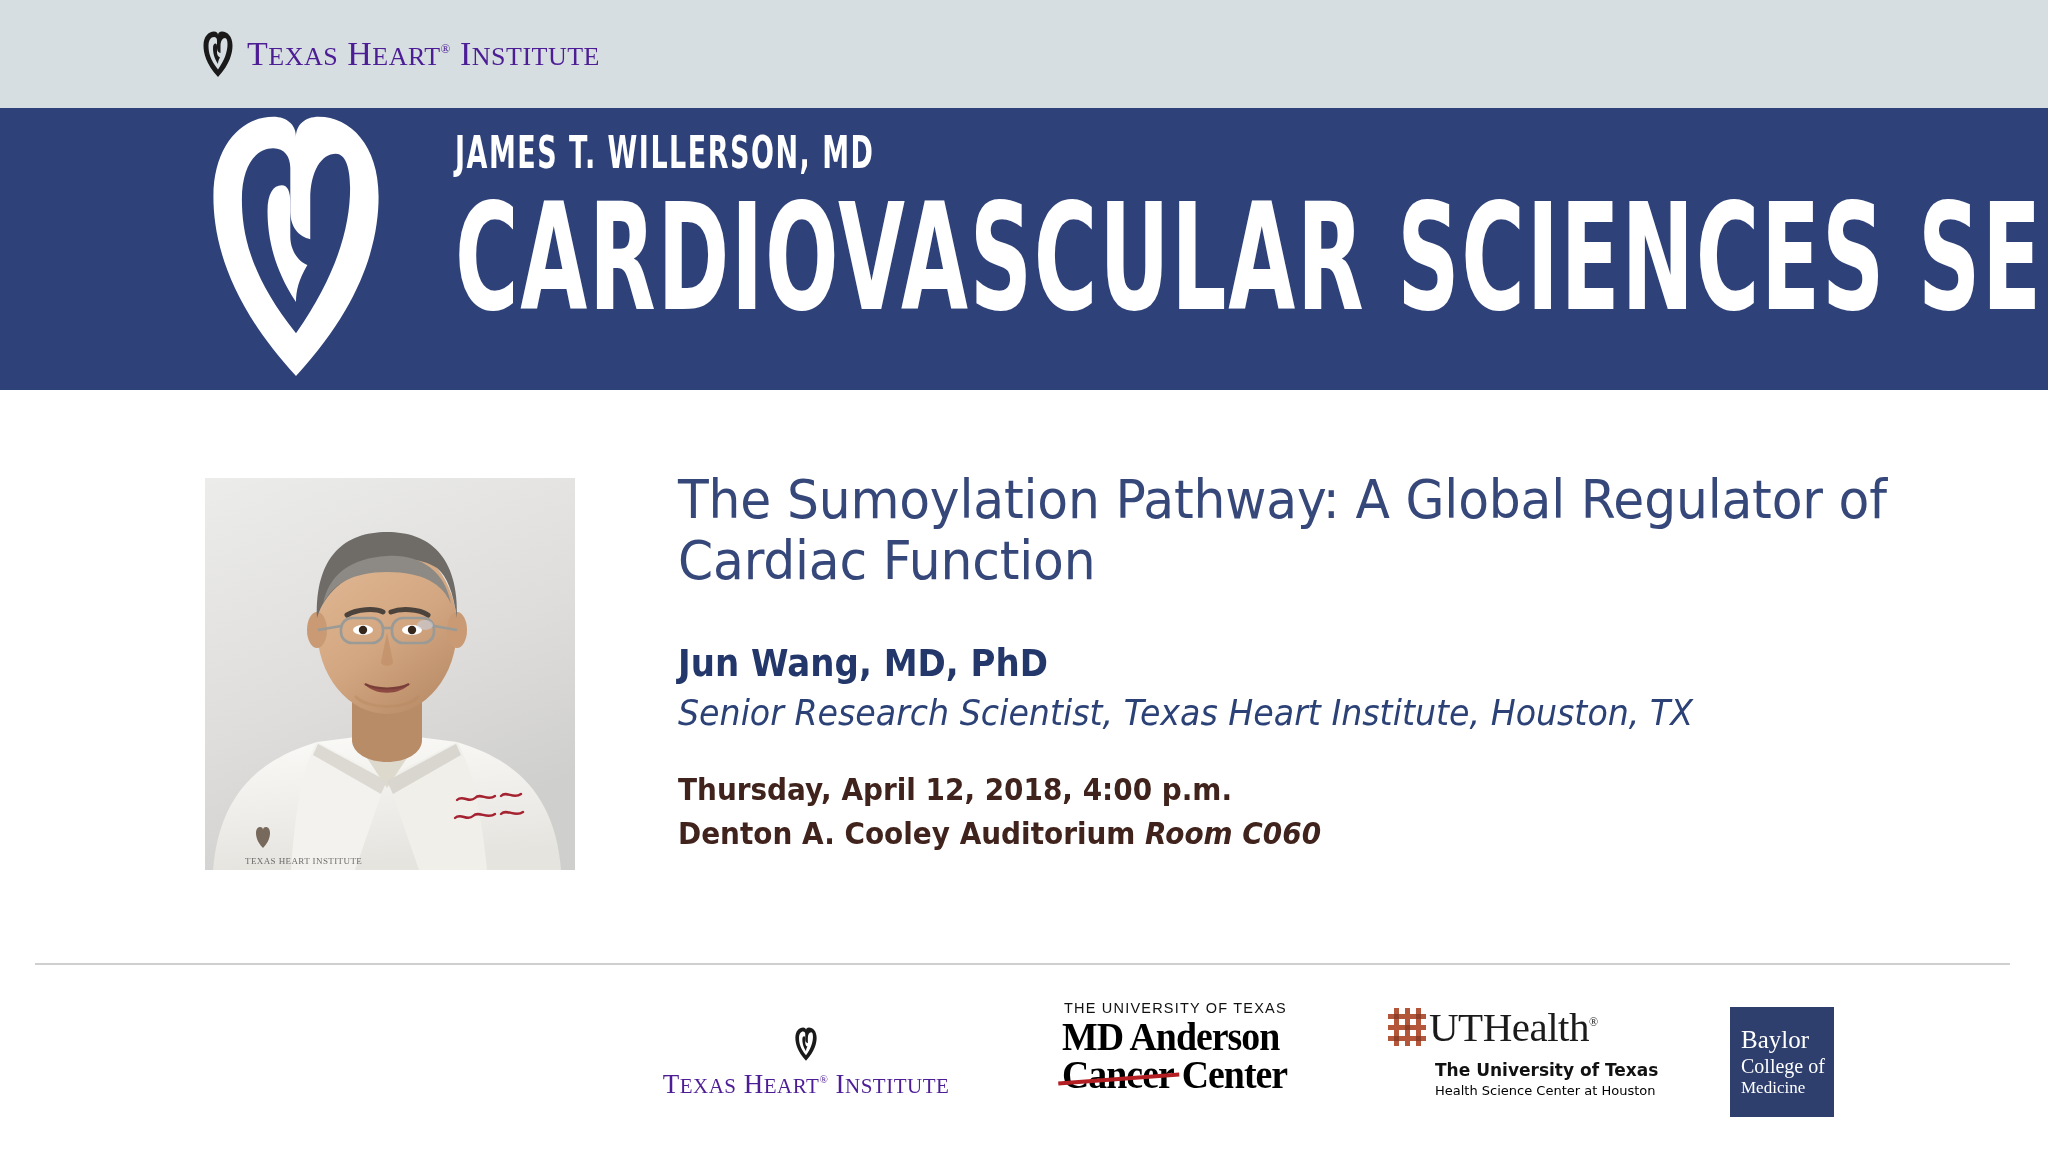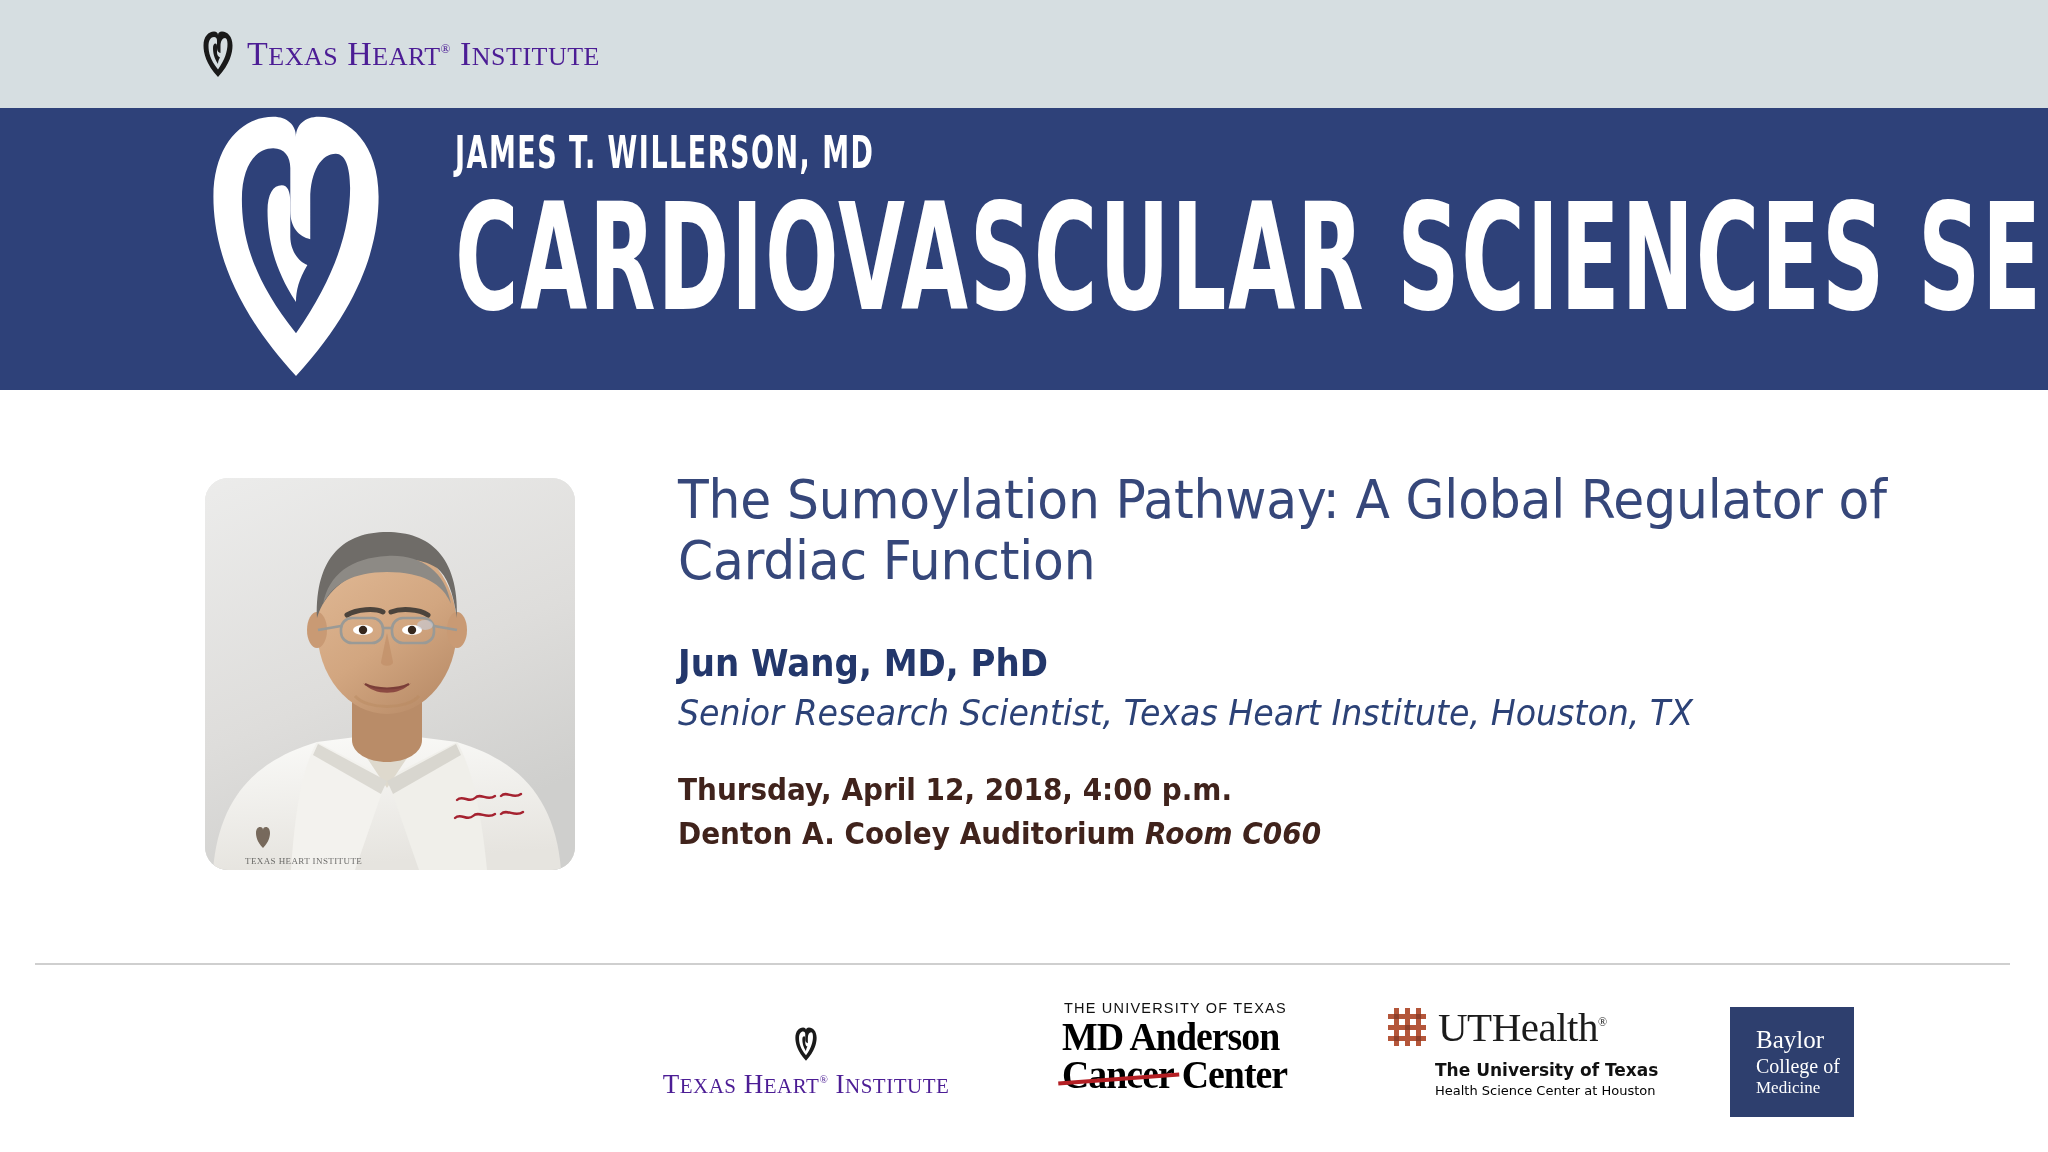--- a/index.html
+++ b/index.html
@@ -79,21 +79,20 @@
   .main {
     position:absolute; left:0; top:390px;
     width:2048px; height:573px;
   }
 
   .portrait {
     position:absolute; left:205px; top:88px;
     width:370px; height:392px;
     background:linear-gradient(170deg,#e8e8e6 0%,#dcdcda 55%,#d2d2d0 100%);
     overflow:hidden;
-    border-radius:23px;
   }
   .portrait svg { display:block; width:370px; height:392px; }
 
   .details { position:absolute; left:678px; top:80px; width:1280px; }
 
   .talk-title {
     color:#36477a;
     font-size:53px;
     font-weight:400;
     line-height:1.15;
@@ -210,21 +209,21 @@
     width:125px; height:4px;
     background:#b41f24;
     transform:rotate(-4.2deg);
   }
 
   
   .logo-ut {
     position:absolute; left:1385px; top:28px;
     width:250px; height:100px;
   }
-  .ut-row { display:flex; align-items:center; gap:9px; }
+  .ut-row { display:flex; align-items:center; }
   .ut-grid { width:44px; height:44px; }
   .ut-word {
     font-family:"Liberation Serif", serif;
     font-size:41px;
     color:#1b1b1b;
     letter-spacing:-0.5px;
     white-space:nowrap;
     position:relative;
   }
   .ut-word .reg { font-size:12px; vertical-align:super; }
@@ -237,25 +236,25 @@
   .ut-sub2 {
     font-family:"DejaVu Sans", sans-serif;
     font-size:13px; font-weight:normal;
     color:#000000; margin-top:3px; margin-left:50px;
     white-space:nowrap;
   }
 
   
   .logo-baylor {
     position:absolute; left:1730px; top:32px;
-    width:124px; height:110px;
+    width:104px; height:110px;
     background:#2e3f6e;
     display:flex; flex-direction:column;
     justify-content:center;
-    padding-left:26px;
+    padding-left:11px;
     font-family:"Liberation Serif", serif;
     color:#ffffff;
   }
   .baylor-1 { font-size:25px; line-height:1.05; }
   .baylor-2 { font-size:20px; line-height:1.18; margin-top:2px; }
   .baylor-3 { font-size:17px; line-height:1.12; }
 </style>
 </head>
 <body>
 

